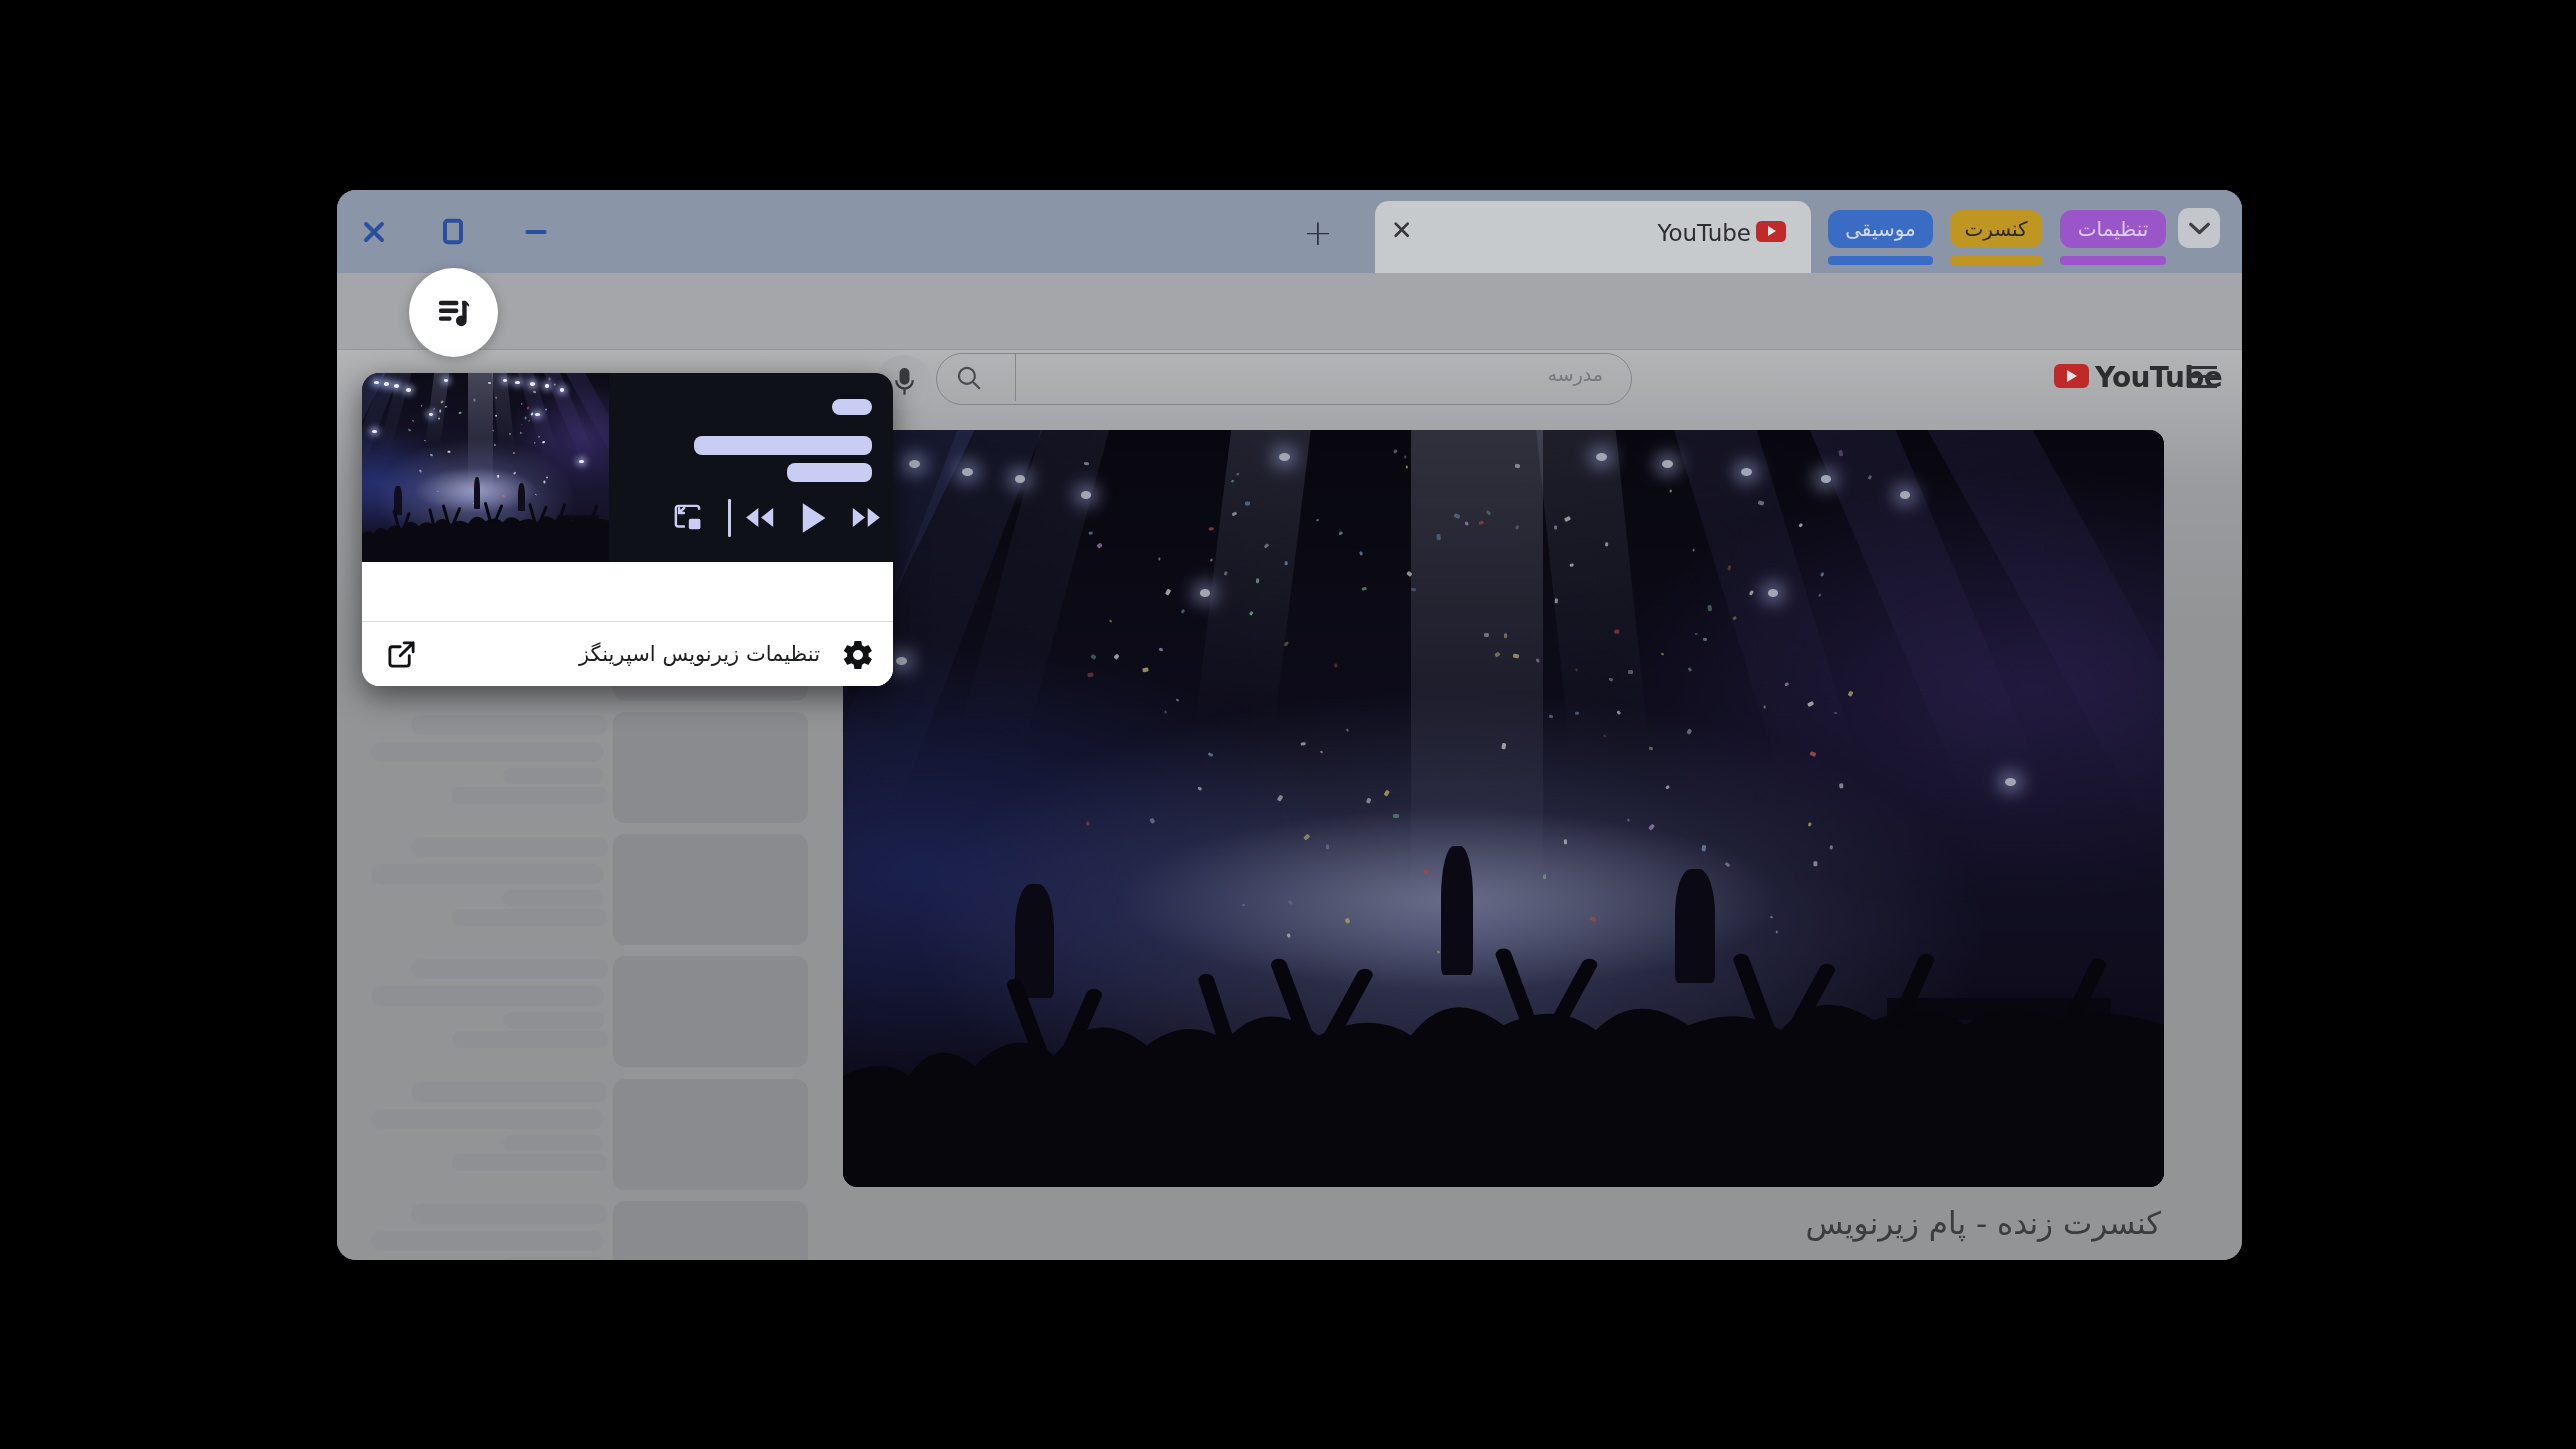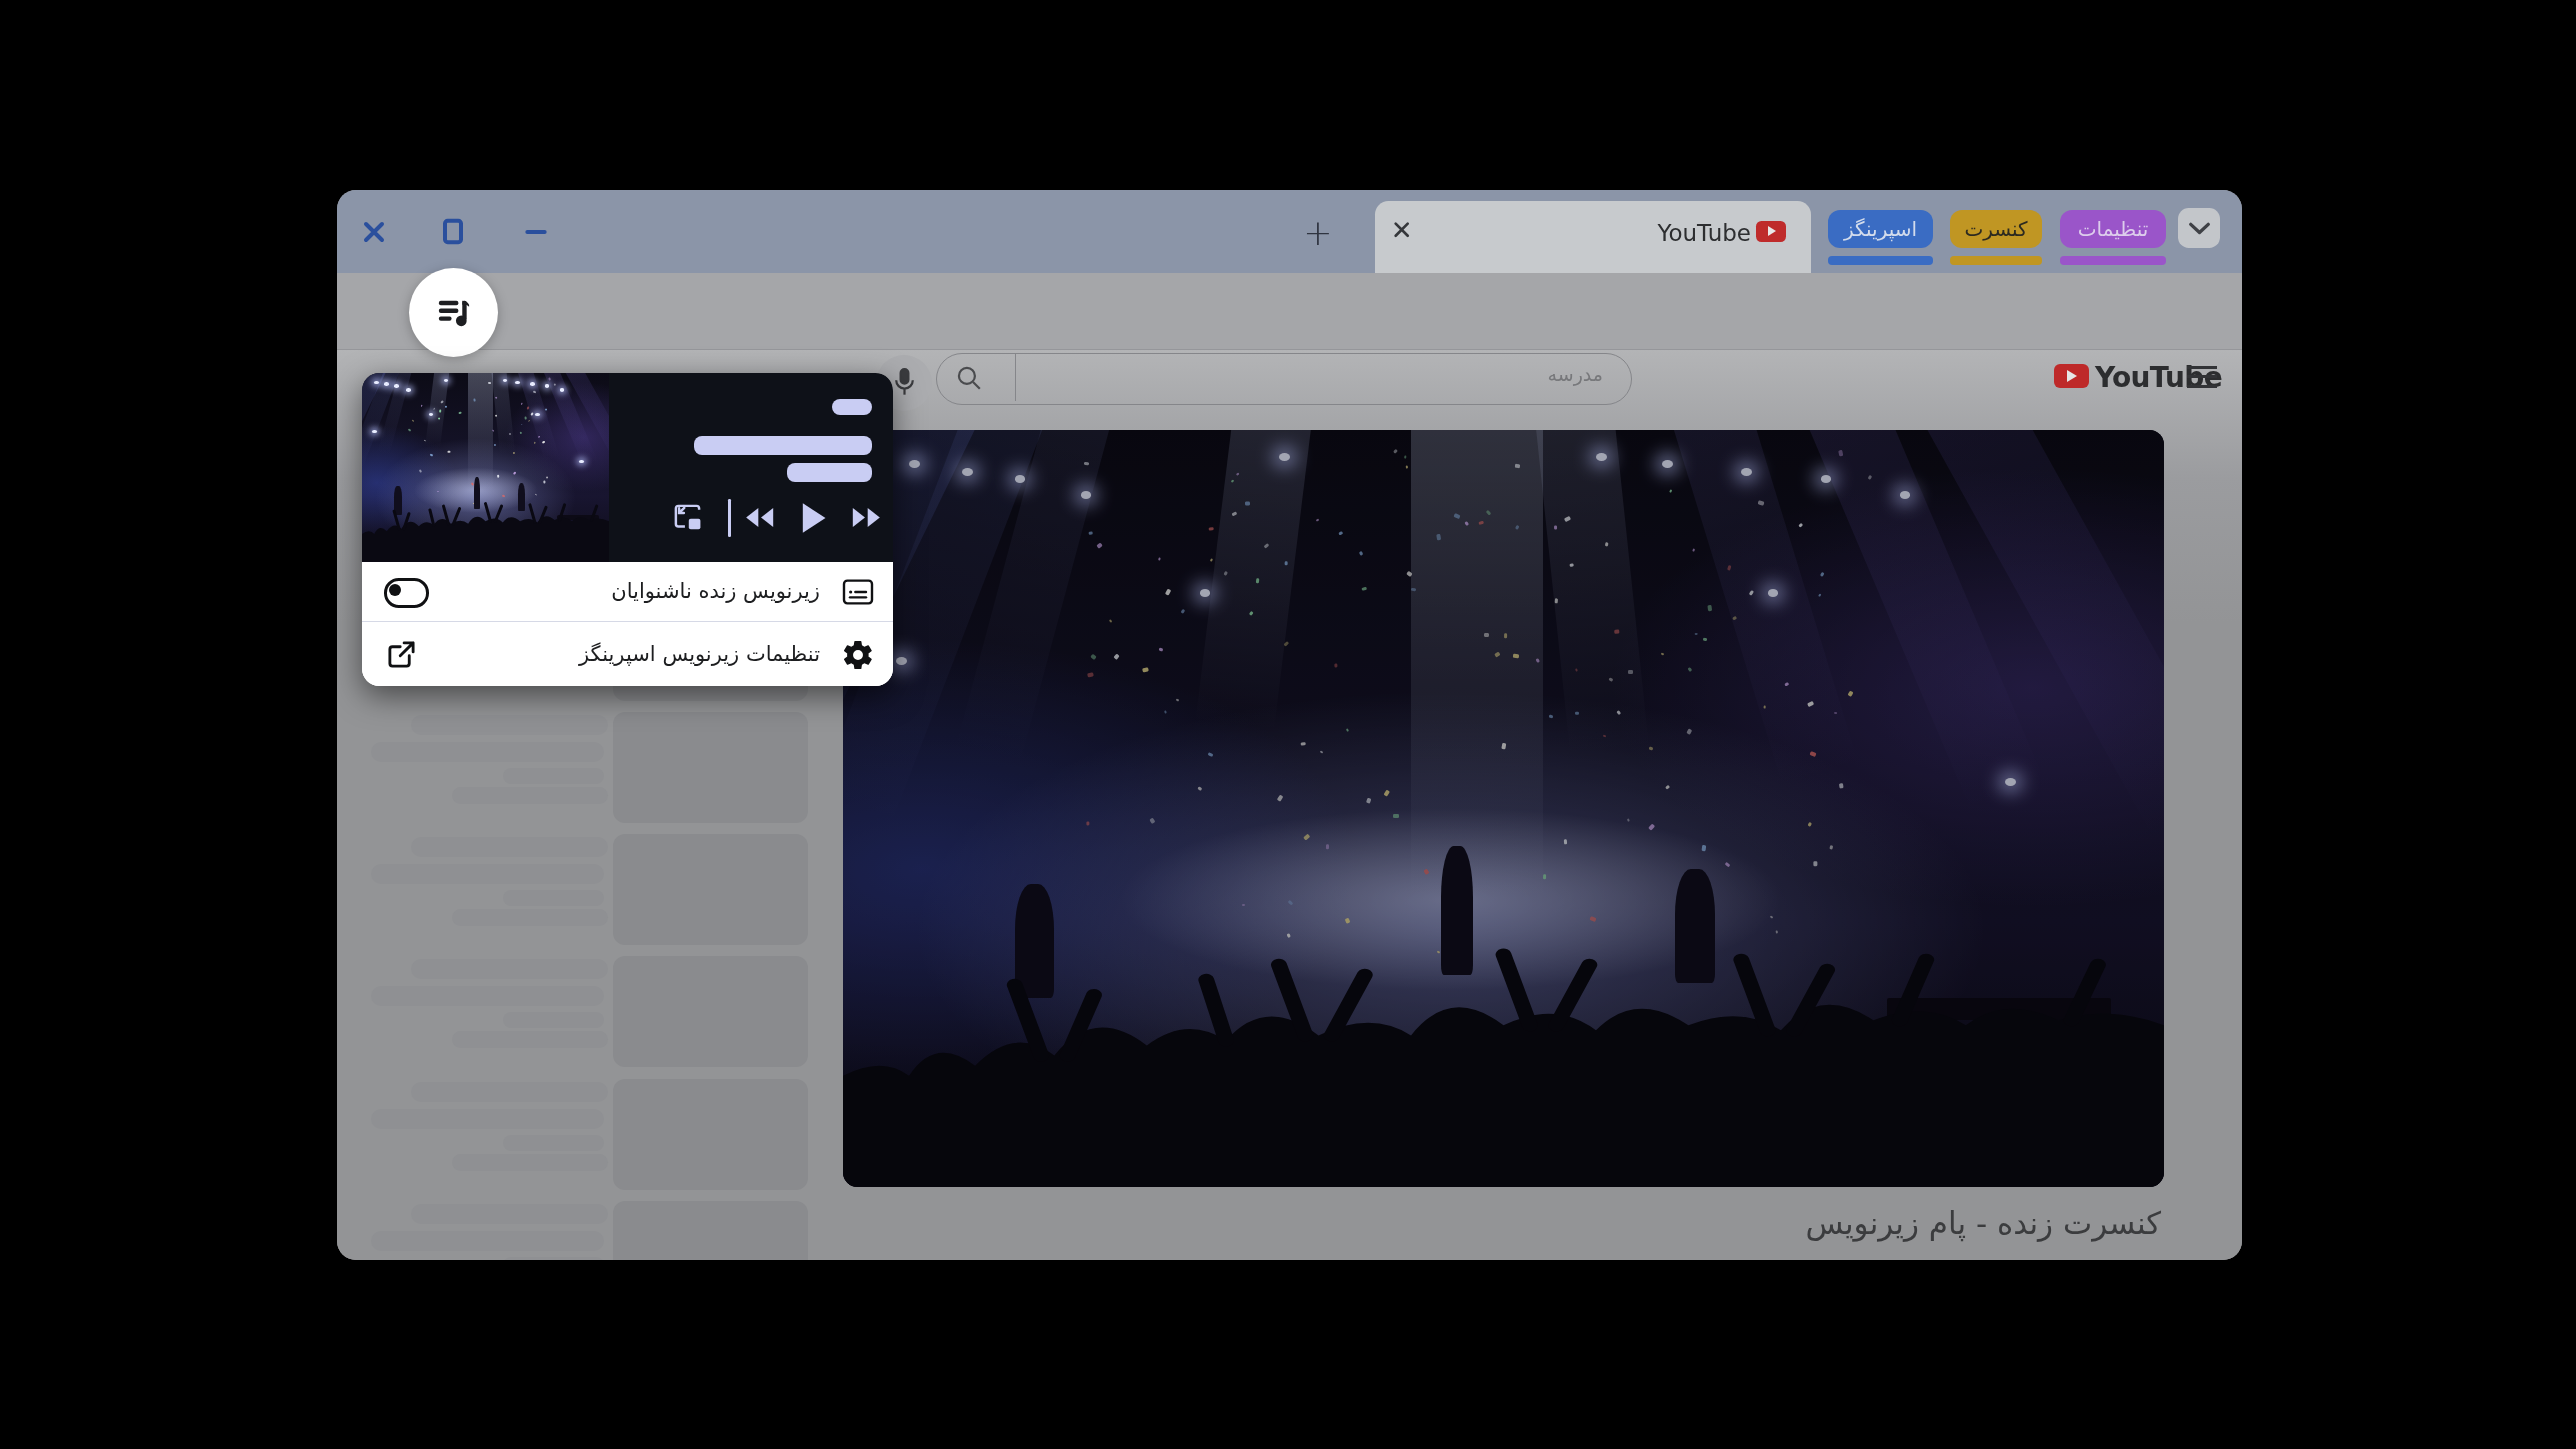--- a/index.html
+++ b/index.html
@@ -128,21 +128,21 @@
         <svg width="17.4" height="17.4" viewBox="0 0 26 26">
               <path d="M4 4 L22 22 M22 4 L4 22" stroke="#35373b" stroke-width="4" stroke-linecap="round"></path>
             </svg>
       </div>
       <div class="abs" style="right:60px;top:19px;font-size:23px;color:#2d2e30;">YouTube</div>
       <div class="abs" style="right:25.5px;top:20px;width:29.5px;height:21.5px;border-radius:5.4px;background:#bf2b2b;display:flex;align-items:center;justify-content:center;">
         <div class="tri" style="width:0;height:0;border-left:8.7px solid #e8e8e8;border-top:5.4px solid transparent;border-bottom:5.4px solid transparent;margin-left:2.7px;"></div>
       </div>
     </div>
 
-    <div id="pill-social" class="abs grouppill" dir="rtl">اسپرینگز</div>
+    <div id="pill-social" class="abs grouppill" dir="rtl">موسیقی</div>
     <div id="pill-school" class="abs grouppill" dir="rtl">کنسرت</div>
     <div id="pill-music" class="abs grouppill" dir="rtl">تنظیمات</div>
     <div id="bar-social" class="abs groupbar"></div>
     <div id="bar-school" class="abs groupbar"></div>
     <div id="bar-music" class="abs groupbar"></div>
 
     <div id="chevbtn" class="abs">
       <svg width="23" height="14.8" viewBox="0 0 34 22">
             <path d="M4 5 L17 17 L30 5" fill="none" stroke="#3f4146" stroke-width="5" stroke-linecap="round" stroke-linejoin="round"></path>
           </svg>
@@ -554,34 +554,20 @@
             </svg>
       </div>
       <div class="pm-ctl" style="left:488px;top:129px;width:34px;height:31px;">
         <svg width="34" height="27" viewBox="0 0 50 40">
           <path d="M4 6 L22 20 L4 34 Z" fill="#c9cdf3"></path>
               <path d="M26 6 L44 20 L26 34 Z" fill="#c9cdf3"></path>
         </svg>
       </div>
     </div>
 
-    <div id="pm-row1" class="pm-row">
-      <div class="pm-ctl" style="left:480px;top:14.8px;width:32px;height:29.5px;">
-        <svg width="32" height="28" viewBox="0 0 48 42" fill="none" stroke="#101113" stroke-width="3.6">
-          <rect x="3" y="4" width="42" height="34" rx="5"></rect>
-          <circle cx="13" cy="21" r="2.4" fill="#101113" stroke="none"></circle>
-          <line x1="20" y1="21" x2="36" y2="21" stroke-linecap="round"></line>
-          <line x1="12" y1="29" x2="36" y2="29" stroke-linecap="round"></line>
-        </svg>
-      </div>
-      <div class="pm-label" style="top:17.4px;">زیرنویس زنده ناشنوایان</div>
-      <div class="toggle" style="top:16px;">
-        <div class="knob"></div>
-      </div>
-    </div>
 
     <div id="pm-rowdivider"></div>
 
     <div id="pm-row2" class="pm-row">
       <div class="pm-ctl" style="left:479px;top:16px;width:34px;height:34px;">
         <svg width="34" height="34" viewBox="0 0 24 24" fill="#101113">
           <path d="M19.4 13 a7.6 7.6 0 0 0 .1 -1 a7.6 7.6 0 0 0 -.1 -1 l2.1 -1.6 a.5 .5 0 0 0 .1 -.7 l-2 -3.4 a.5 .5 0 0 0 -.6 -.2 l-2.5 1 a7.6 7.6 0 0 0 -1.7 -1 l-.4 -2.6 a.5 .5 0 0 0 -.5 -.4 h-4 a.5 .5 0 0 0 -.5 .4 l-.4 2.6 a7.6 7.6 0 0 0 -1.7 1 l-2.5 -1 a.5 .5 0 0 0 -.6 .2 l-2 3.4 a.5 .5 0 0 0 .1 .7 l2.1 1.6 a7.6 7.6 0 0 0 -.1 1 a7.6 7.6 0 0 0 .1 1 l-2.1 1.6 a.5 .5 0 0 0 -.1 .7 l2 3.4 a.5 .5 0 0 0 .6 .2 l2.5 -1 a7.6 7.6 0 0 0 1.7 1 l.4 2.6 a.5 .5 0 0 0 .5 .4 h4 a.5 .5 0 0 0 .5 -.4 l.4 -2.6 a7.6 7.6 0 0 0 1.7 -1 l2.5 1 a.5 .5 0 0 0 .6 -.2 l2 -3.4 a.5 .5 0 0 0 -.1 -.7 Z M12 15.5 a3.5 3.5 0 1 1 0 -7 a3.5 3.5 0 0 1 0 7 Z"></path>
         </svg>
       </div>
       <div class="pm-label" style="top:20px;">تنظیمات زیرنویس اسپرینگز</div>

